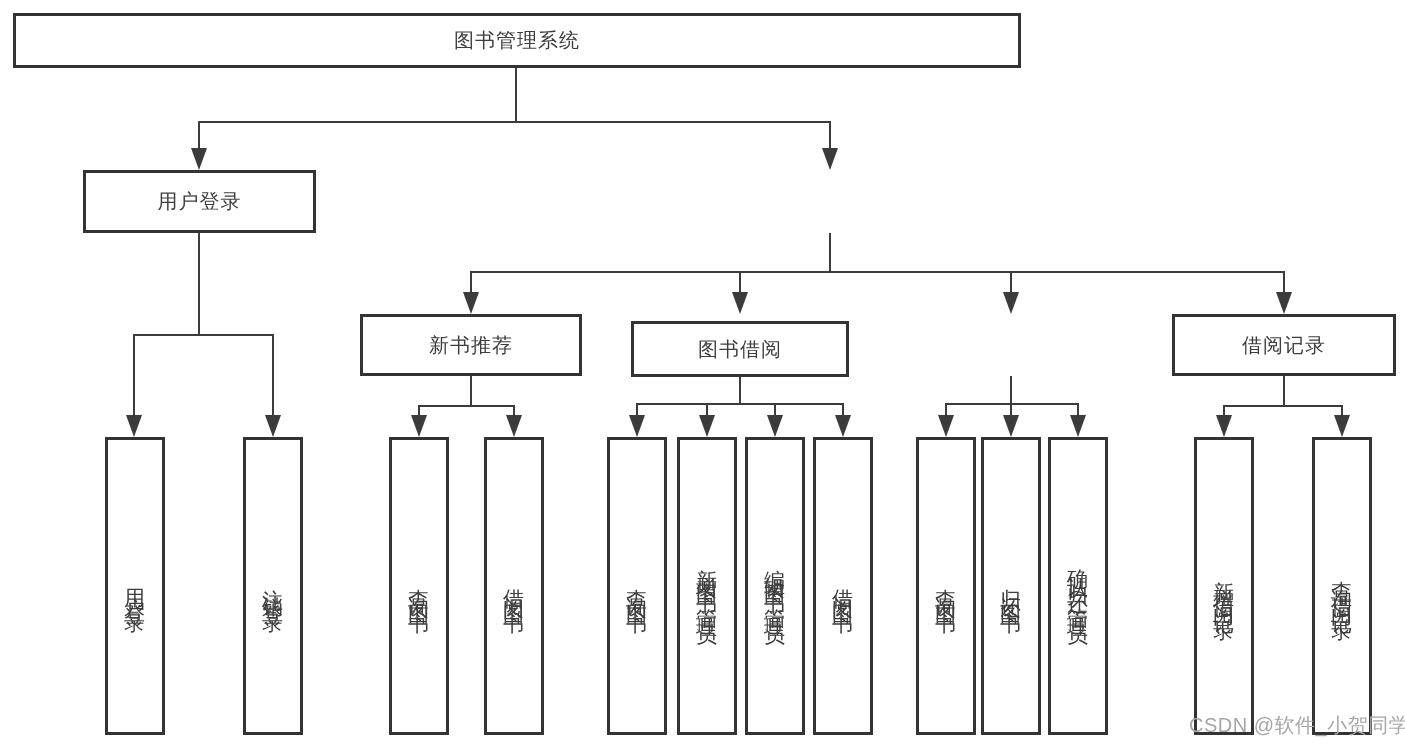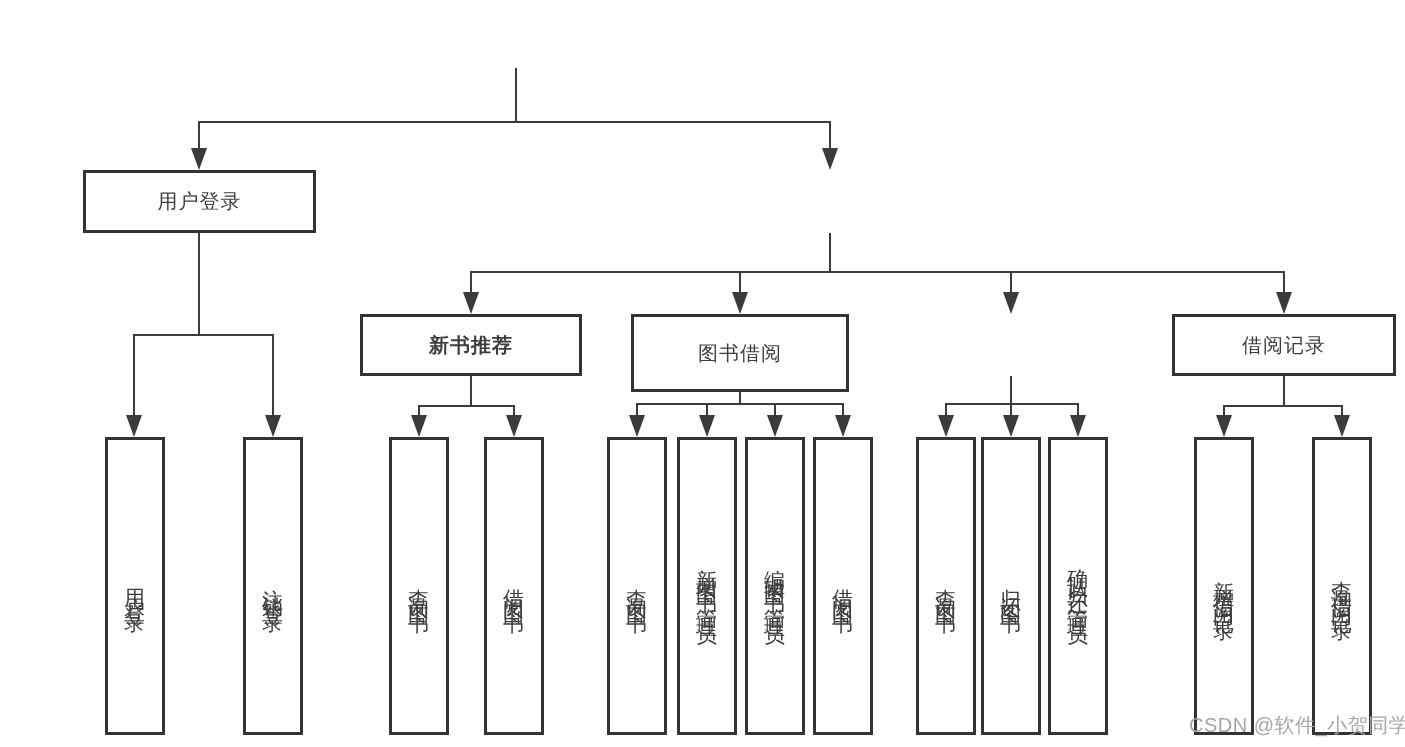--- a/index.html
+++ b/index.html
@@ -27,20 +27,21 @@
   .watermark{
     position:absolute;left:1189px;top:712px;font-size:20px;color:#a6a6a6;
     white-space:nowrap;z-index:5;letter-spacing:0.5px;
   }
 </style>
 </head>
 <body>
 
 <div class="canvas">
 
+  <div class="box" style="left:13px;top:13px;width:1008px;height:55px;">图书管理系统</div>
 
   <div class="vline" style="left:515px;top:68px;height:54px;"></div>
   <div class="hline" style="left:198px;top:121px;width:633px;"></div>
   <div class="vline" style="left:198px;top:121px;height:29px;"></div>
   <div class="vline" style="left:829px;top:121px;height:29px;"></div>
   <div class="arrow" style="left:191px;top:148px;"></div>
   <div class="arrow" style="left:822px;top:148px;"></div>
 
   <div class="box" style="left:83px;top:170px;width:233px;height:63px;">用户登录</div>
 
@@ -55,22 +56,22 @@
   <div class="hline" style="left:470px;top:271px;width:815px;"></div>
   <div class="vline" style="left:470px;top:271px;height:23px;"></div>
   <div class="vline" style="left:739px;top:271px;height:23px;"></div>
   <div class="vline" style="left:1010px;top:271px;height:23px;"></div>
   <div class="vline" style="left:1283px;top:271px;height:23px;"></div>
   <div class="arrow" style="left:463px;top:292px;"></div>
   <div class="arrow" style="left:732px;top:292px;"></div>
   <div class="arrow" style="left:1003px;top:292px;"></div>
   <div class="arrow" style="left:1276px;top:292px;"></div>
 
-  <div class="box" style="left:360px;top:314px;width:222px;height:62px;font-weight:bold;">新书推荐</div>
-  <div class="box" style="left:631px;top:314px;width:218px;height:78px;">图书借阅</div>
+  <div class="box" style="left:360px;top:314px;width:222px;height:62px;">新书推荐</div>
+  <div class="box" style="left:631px;top:321px;width:218px;height:56px;">图书借阅</div>
   <div class="box" style="left:1172px;top:314px;width:224px;height:62px;">借阅记录</div>
 
   <div class="vline" style="left:470px;top:376px;height:31px;"></div>
   <div class="hline" style="left:418px;top:405px;width:97px;"></div>
   <div class="vline" style="left:418px;top:405px;height:12px;"></div>
   <div class="vline" style="left:513px;top:405px;height:12px;"></div>
   <div class="arrow" style="left:411px;top:415px;"></div>
   <div class="arrow" style="left:506px;top:415px;"></div>
 
   <div class="vline" style="left:739px;top:376px;height:29px;"></div>

